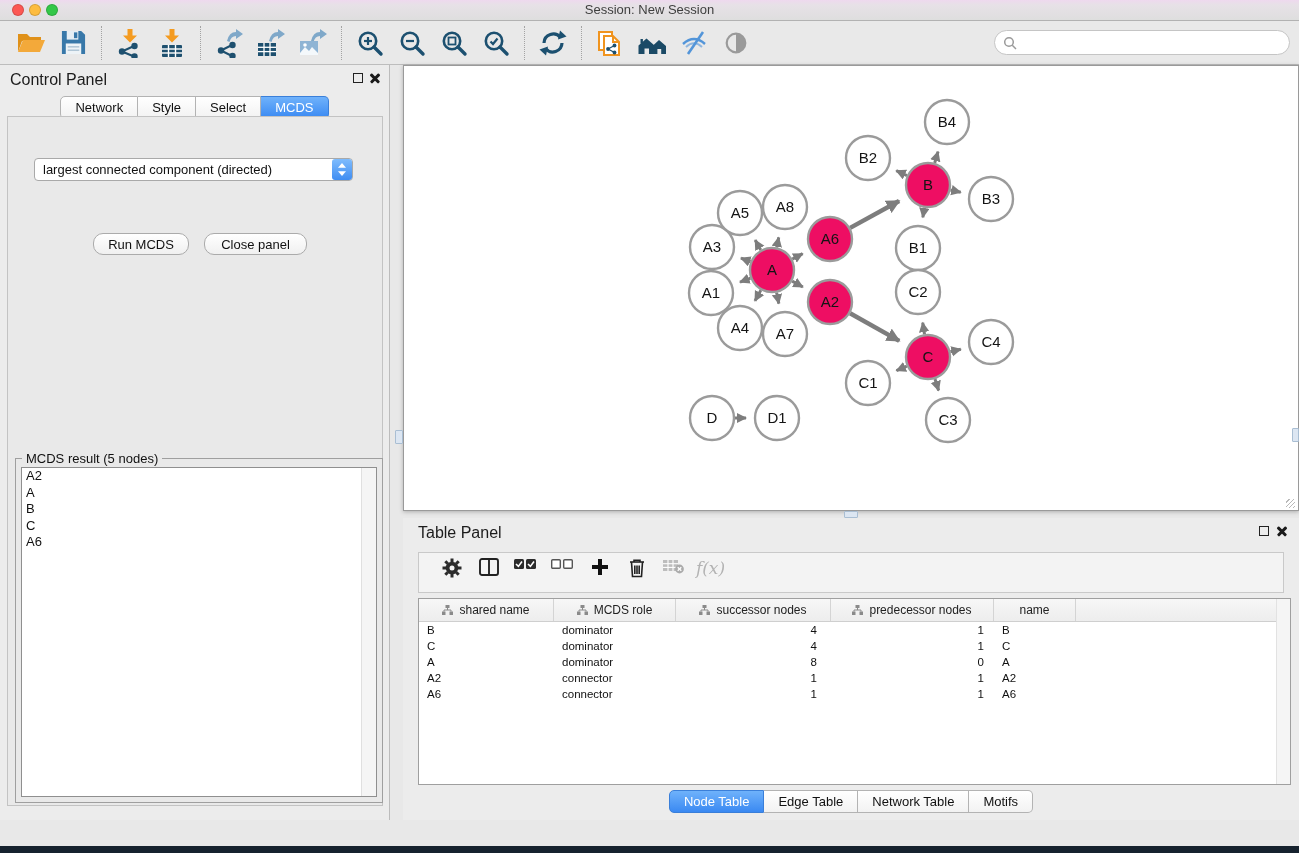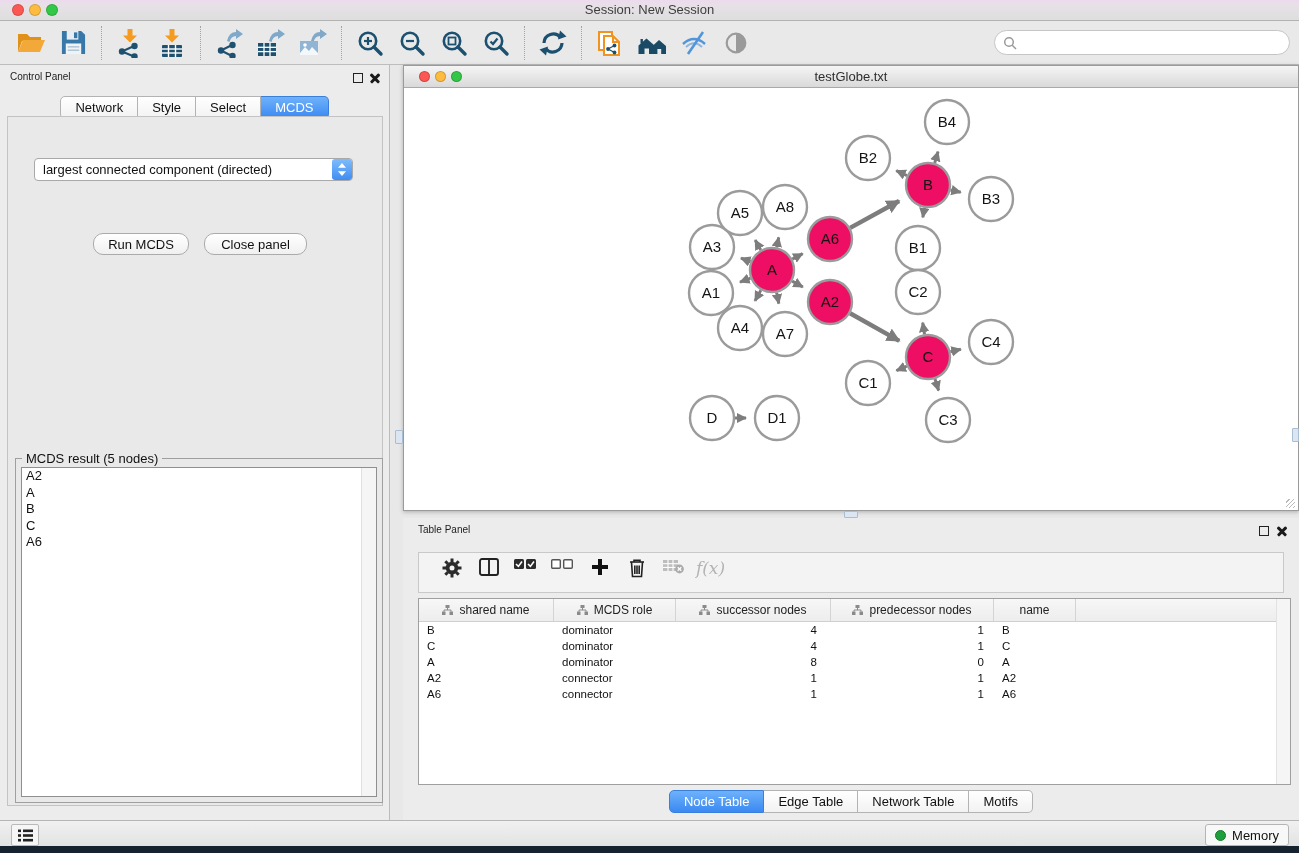--- a/index.html
+++ b/index.html
@@ -17,21 +17,21 @@
     border-bottom:1px solid #bdbdbd;display:flex;align-items:center;padding-left:10px;box-sizing:border-box;}
   .tbtn{width:42px;height:38px;display:flex;align-items:center;justify-content:center;flex:0 0 auto;}
   .tsep{width:0;height:34px;border-left:1px dotted #a3a3a3;margin:0 7px;flex:0 0 auto;}
   .search-box{position:absolute;right:9px;top:9px;width:296px;height:25px;background:#fff;
     border:1px solid #c5c5c5;border-radius:13px;display:flex;align-items:center;padding:0 8px;box-sizing:border-box;}
   .search-box input{border:none;outline:none;flex:1;font-size:12px;margin-left:5px;font-family:"Liberation Sans",sans-serif;background:transparent;}
 
   
   .control-panel{position:absolute;top:65px;left:0;width:390px;height:755px;background:#ececec;border-right:1px solid #bcbcbc;box-sizing:border-box;}
   .panel-header{position:absolute;top:0;left:0;right:0;height:27px;}
-  .panel-title{position:absolute;left:10px;top:6px;font-size:10px;color:#1c1c1c;}
+  .panel-title{position:absolute;left:10px;top:6px;font-size:16px;color:#1c1c1c;}
   .float-icon{position:absolute;top:8px;width:10px;height:10px;border:1.6px solid #222;box-sizing:border-box;}
   .x-icon{position:absolute;top:7px;width:12px;height:12px;}
   .x-icon::before,.x-icon::after{content:"";position:absolute;left:0;top:5px;width:12px;height:2.6px;background:#1a1a1a;border-radius:1px;}
   .x-icon::before{transform:rotate(45deg);} .x-icon::after{transform:rotate(-45deg);}
 
   .cp-tabs{position:absolute;top:31px;left:0;width:100%;display:flex;justify-content:center;}
   .tab{height:21px;line-height:21px;padding:0 14px;font-size:13px;color:#111;
     background:linear-gradient(#ffffff,#f2f2f2);border:1px solid #b3b3b3;border-left:none;cursor:default;}
   .tab.first{border-left:1px solid #b3b3b3;border-radius:5px 0 0 5px;}
   .tab.last{border-radius:0 5px 5px 0;}
@@ -303,26 +303,20 @@
               <div class="result-item">A</div>
               <div class="result-item">B</div>
               <div class="result-item">C</div>
               <div class="result-item">A6</div>
             </div>
       </div>
     </div>
   </div>
 
   <div class="network-window">
-    <div class="nw-titlebar">
-      <span class="nw-tl" style="left:15px;background:#fc5753;"></span>
-      <span class="nw-tl" style="left:31px;background:#fdbc40;"></span>
-      <span class="nw-tl" style="left:47px;background:#33c748;"></span>
-      <div class="nw-title">testGlobe.txt</div>
-    </div>
     <svg id="graph-svg" width="894" height="423">
       <defs>
         <marker id="arr" markerUnits="userSpaceOnUse" markerWidth="12" markerHeight="11" refX="9.5" refY="5.25" orient="auto">
           <path d="M0 0 L10.5 5.25 L0 10.5 z" fill="#7d7d7d"></path>
         </marker>
         <marker id="arrL" markerUnits="userSpaceOnUse" markerWidth="16" markerHeight="14" refX="12.5" refY="7" orient="auto">
           <path d="M0 0 L14 7 L0 14 z" fill="#7d7d7d"></path>
         </marker>
       </defs>
     <line x1="346.4789624129428" y1="191.11448958200518" x2="336.0066158782075" y2="195.0630792590365" stroke="#7d7d7d" stroke-width="3" marker-end="url(#arr)"></line>
@@ -563,33 +557,15 @@
     </div>
 
     <div class="tp-tabs">
       <span class="tab first selected">Node Table</span>
       <span class="tab">Edge Table</span>
       <span class="tab">Network Table</span>
       <span class="tab last">Motifs</span>
     </div>
   </div>
 
-  <div class="status-bar">
-    <span class="list-btn">
-      <svg width="15" height="13" viewBox="0 0 15 13">
-        <g fill="#222">
-              <rect y="0.5" width="3" height="2.6"></rect>
-              <rect x="5" y="0.5" width="10" height="2.6"></rect>
-              <rect y="5.2" width="3" height="2.6"></rect>
-              <rect x="5" y="5.2" width="10" height="2.6"></rect>
-              <rect y="9.9" width="3" height="2.6"></rect>
-              <rect x="5" y="9.9" width="10" height="2.6"></rect>
-            </g>
-      </svg>
-    </span>
-    <span class="memory-btn">
-      <span class="mem-dot"></span>
-      <span>Memory</span>
-    </span>
-  </div>
 
 </div>
 </div>
 
 </body></html>

